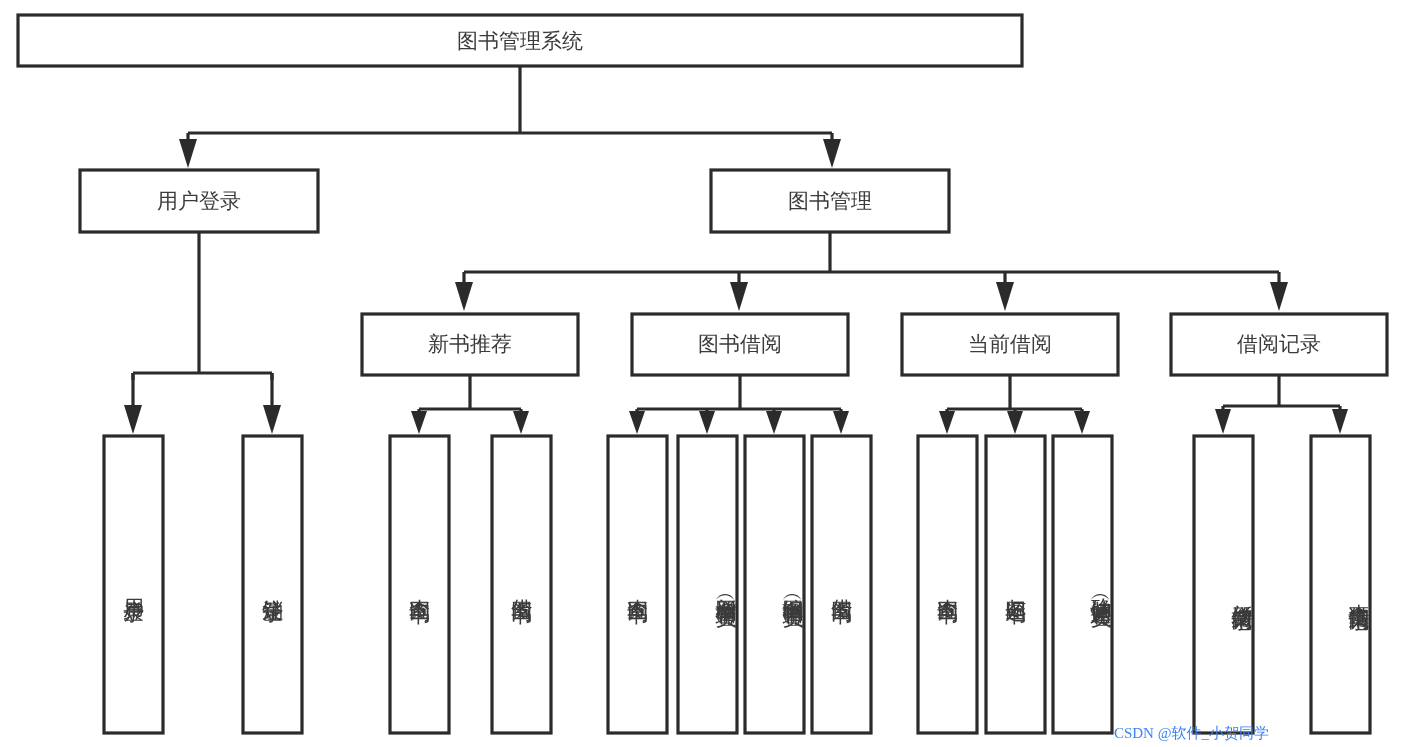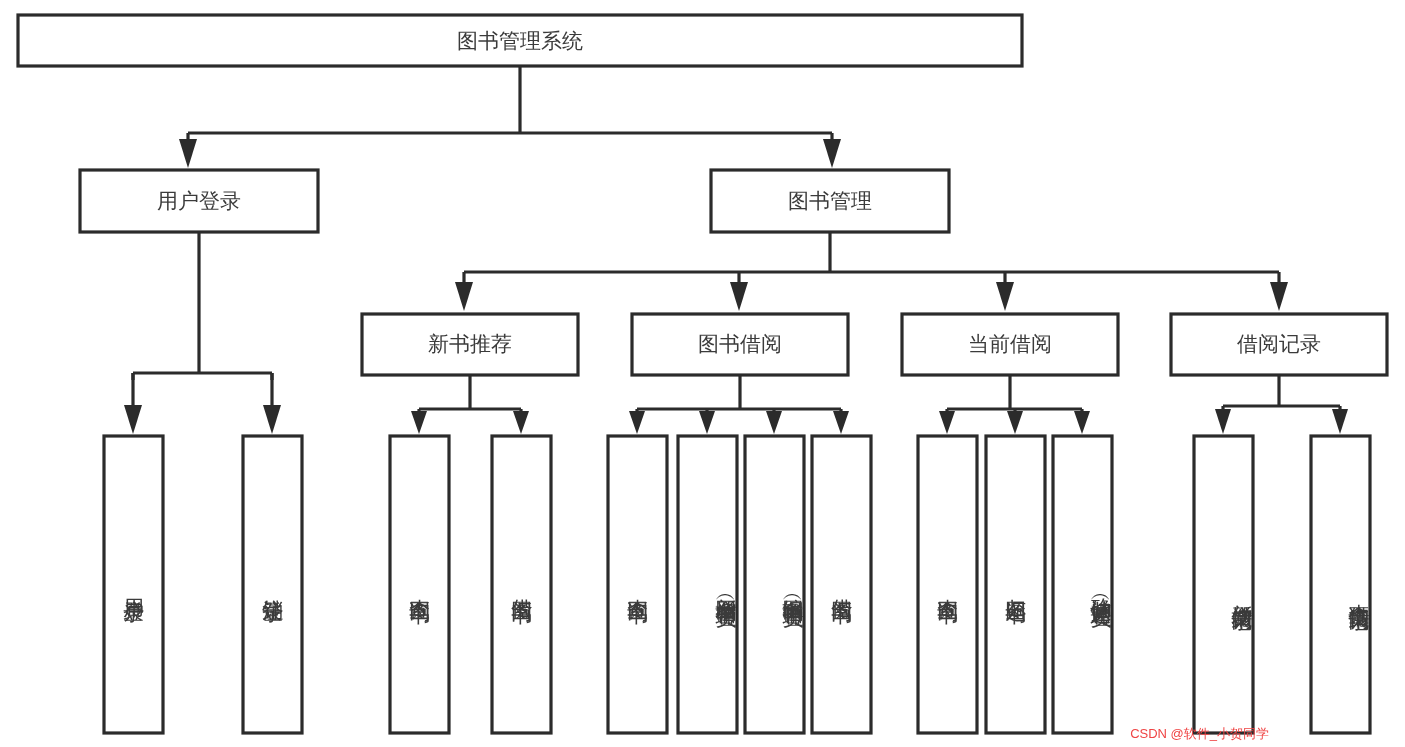--- a/index.html
+++ b/index.html
@@ -66,23 +66,23 @@
     pointer-events: none;
     user-select: none;
   }
   .leaf-label.centered {
     align-items: center;
   }
   .watermark {
     position: absolute;
     right: 8px;
     bottom: 4px;
-    font-family: Liberation Sans, sans-serif;
-    font-size: 13px;
-    color: #ef4444;
+    font-family: Liberation Serif, serif;
+    font-size: 15px;
+    color: #3b82f6;
     white-space: nowrap;
     user-select: none;
   }
 </style>
 </head>
 <body>
 
 <div id="diagram-root">
 
   <svg class="flow" viewBox="0 0 1405 747">

